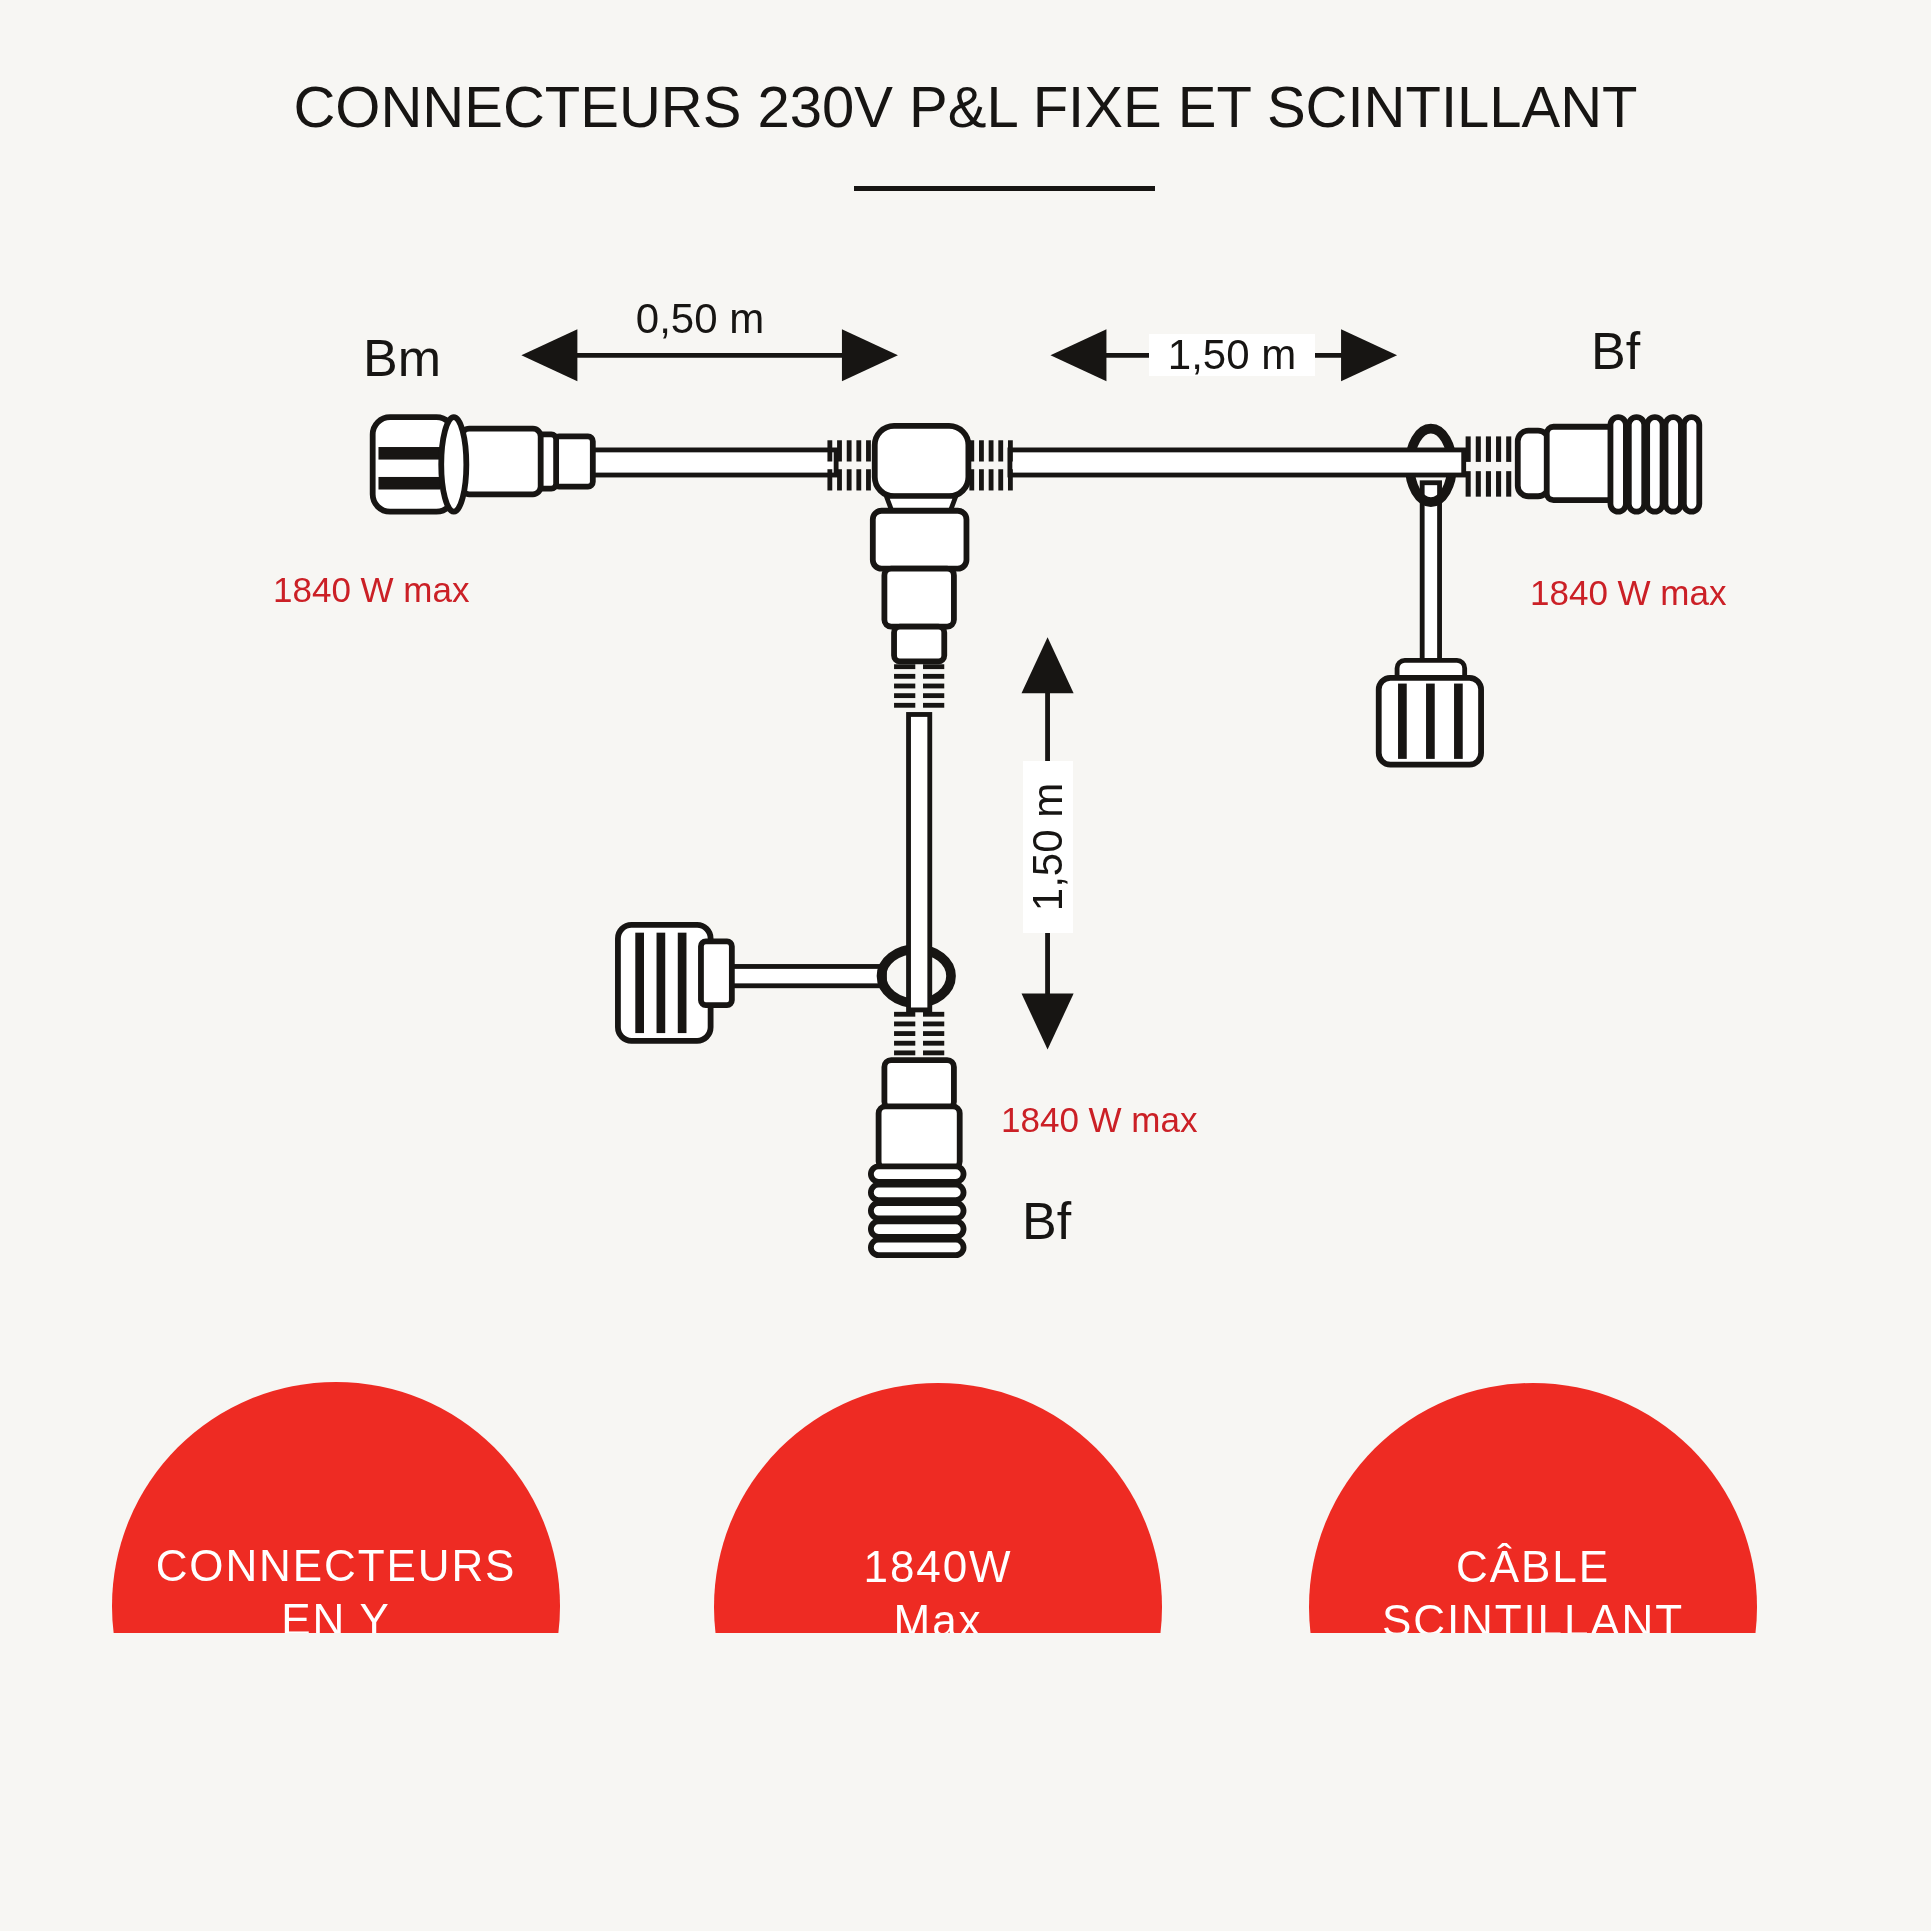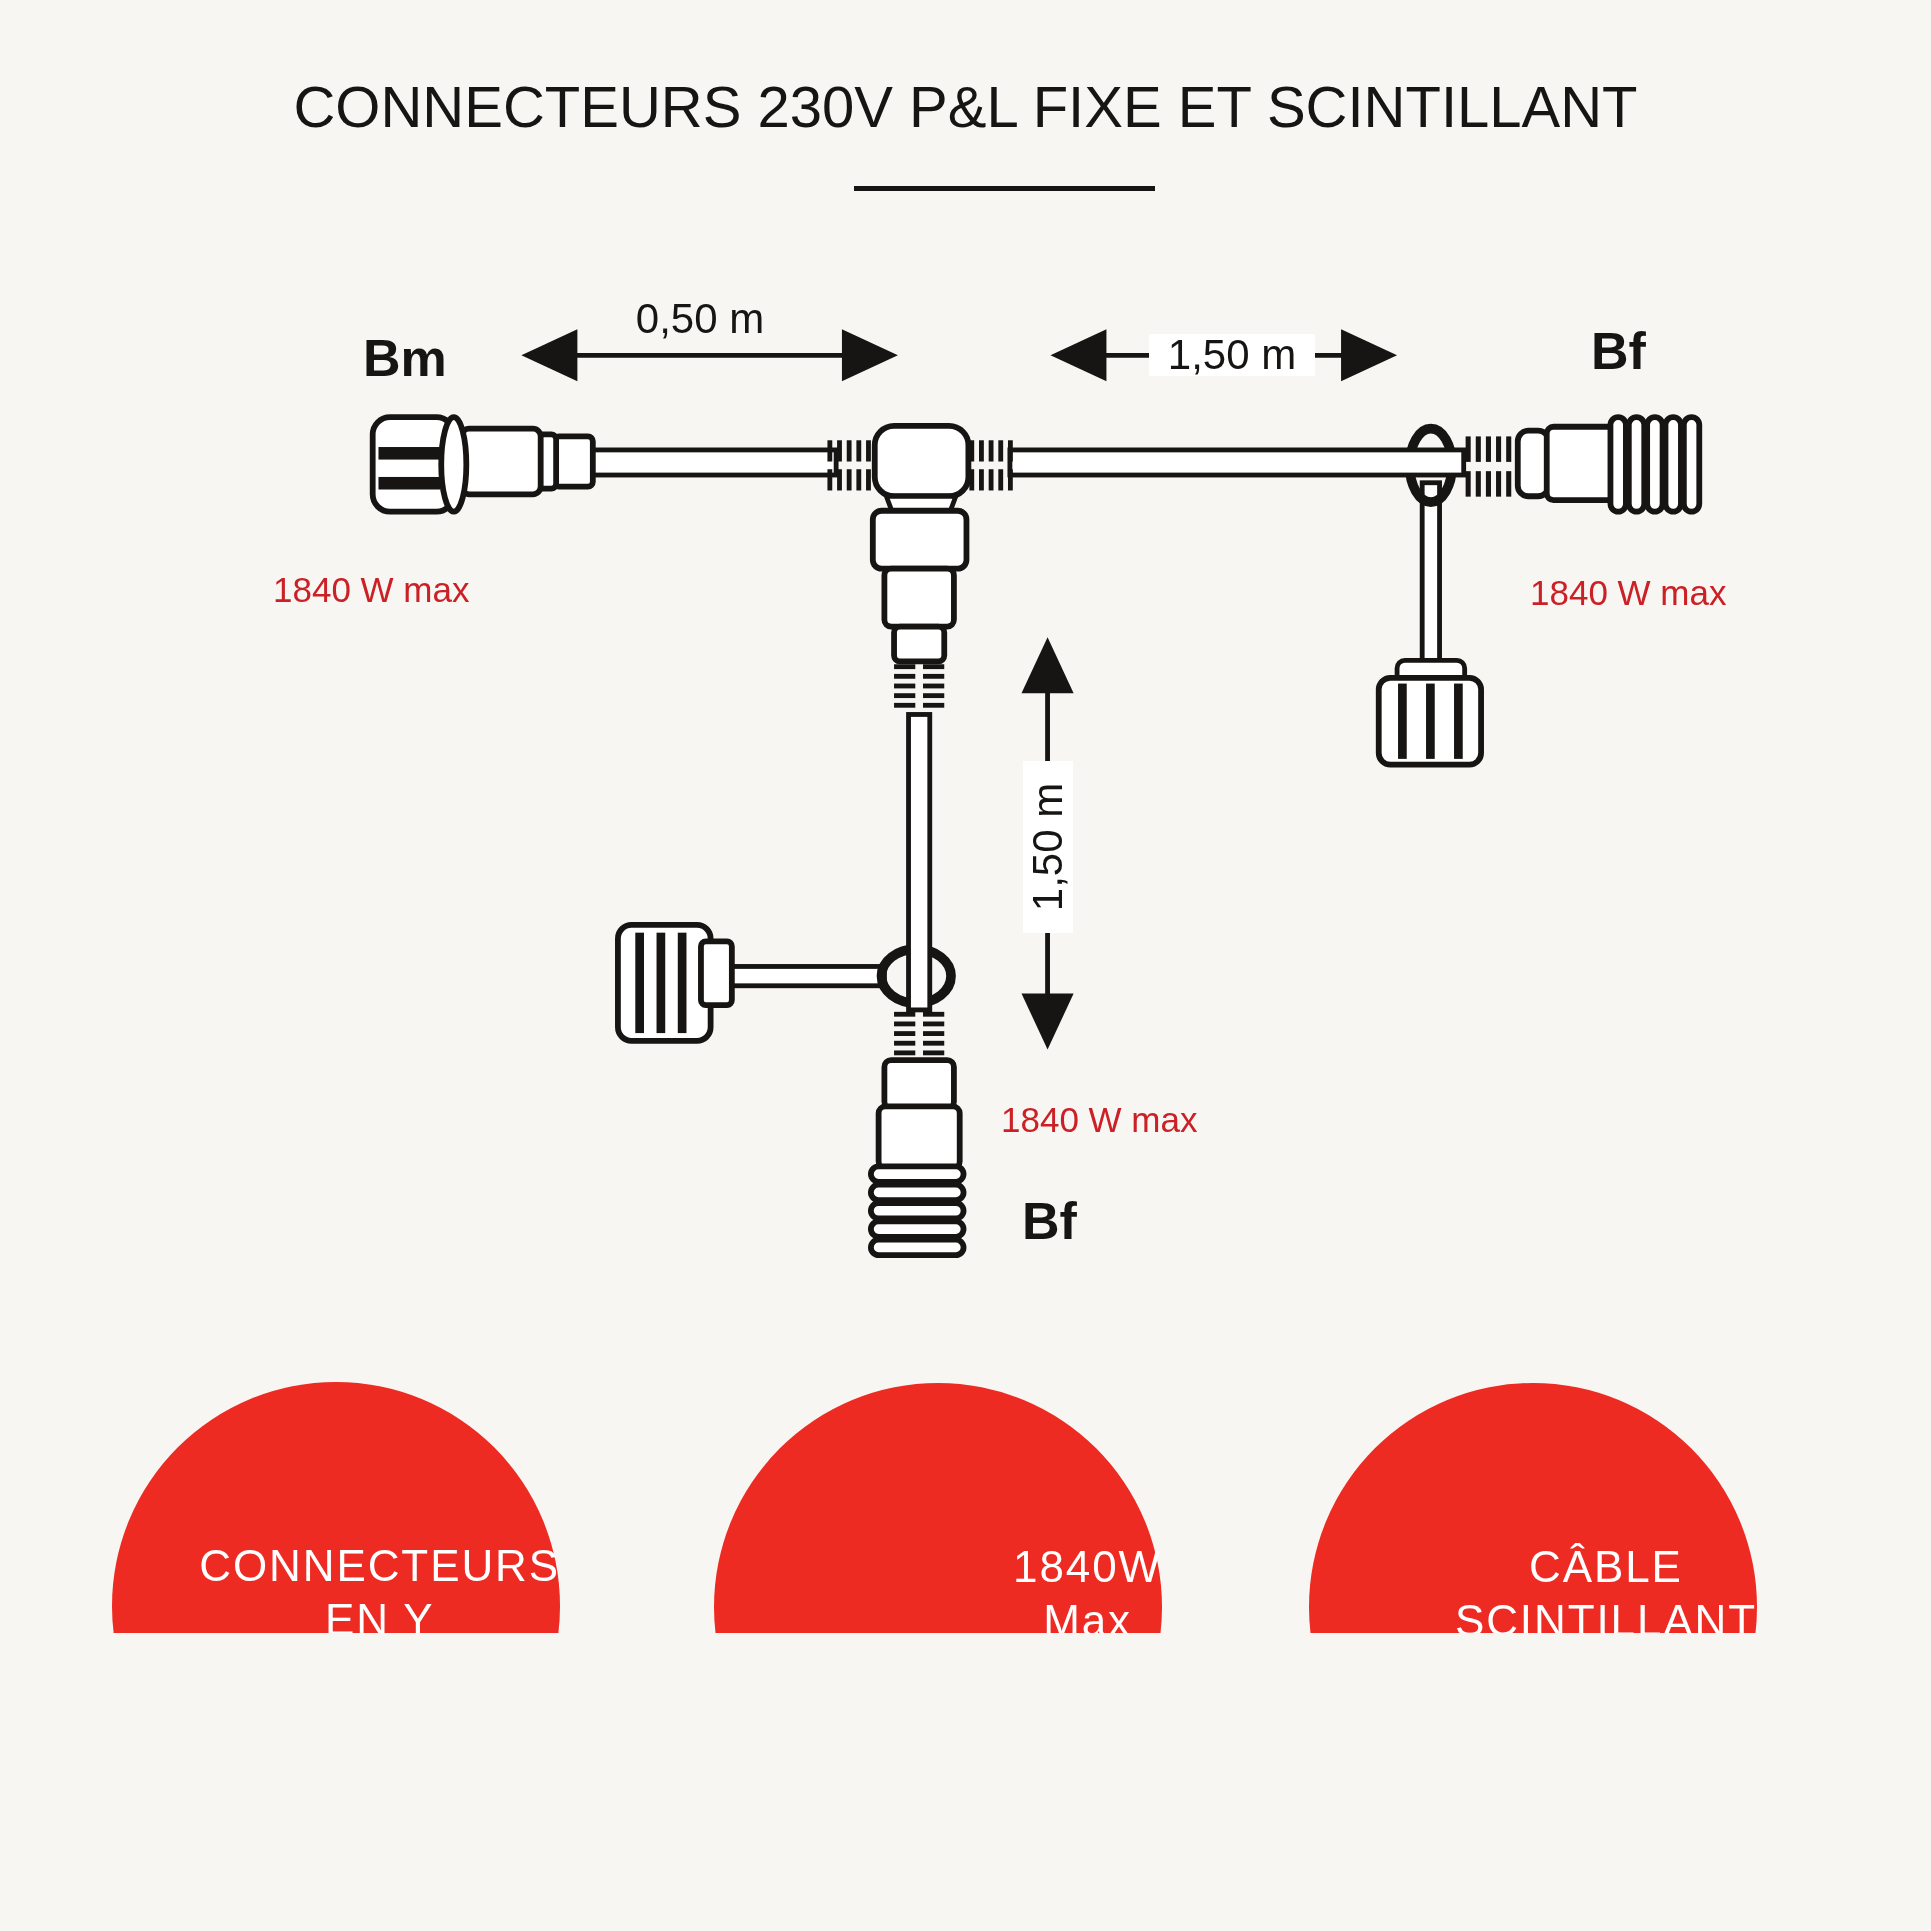--- a/index.html
+++ b/index.html
@@ -8,34 +8,34 @@
     --badge-red:#ee2b23;
     --text-red:#cb2026;
   }
   html,body{margin:0;padding:0;}
   body{background:var(--bg);font-family:"Liberation Sans", sans-serif;}
   .stage{position:relative;width:1931px;height:1633px;background:var(--bg);overflow:hidden;}
   .abs{position:absolute;}
   .title{left:0;right:0;top:73px;text-align:center;font-size:58px;color:var(--ink);white-space:nowrap;}
   .title-underline{left:854px;top:186px;width:301px;height:4.8px;background:var(--ink);}
   .diagram-svg{left:0;top:0;width:1931px;height:1931px;}
-  .lbl{font-size:52px;color:var(--ink);white-space:nowrap;font-weight:bold;}
+  .lbl{font-size:52px;color:var(--ink);white-space:nowrap;}
   #lbl-bm{left:363px;top:328px;}
   #lbl-bf-right{left:1591px;top:321px;}
   #lbl-bf-bottom{left:1022px;top:1191px;}
   .dim{font-size:42px;color:var(--ink);white-space:nowrap;}
   #dim-050{left:616px;top:295px;width:168px;text-align:center;}
   #dim-150h{left:1149px;top:334px;width:166px;height:42px;line-height:42px;text-align:center;background:#ffffff;}
   #dim-150v{left:962px;top:822px;width:172px;height:50px;line-height:50px;text-align:center;background:#ffffff;transform:rotate(-90deg);}
   .power{font-size:35px;color:var(--text-red);white-space:nowrap;}
   #power-left{left:273px;top:570px;}
   #power-right{left:1530px;top:573px;}
   #power-bottom{left:1001px;top:1100px;}
   .badge{width:448px;height:448px;border-radius:50%;background:var(--badge-red);color:#ffffff;
-         display:flex;align-items:center;justify-content:flex-end;text-align:center;}
+         display:flex;align-items:center;justify-content:center;text-align:center;}
   #badge-1{left:112px;top:1382px;}
   #badge-2{left:714px;top:1383px;}
   #badge-3{left:1309px;top:1383px;}
   .badge-inner{transform:translateY(-13.5px);font-size:44px;letter-spacing:1.9px;line-height:1.22;font-weight:300;}
   
   .oc{fill:#ffffff;stroke:var(--ink);stroke-width:6;stroke-linejoin:round;}
   .oc5{fill:#ffffff;stroke:var(--ink);stroke-width:5;stroke-linejoin:round;}
   .cable{fill:#ffffff;stroke:var(--ink);stroke-width:5;}
   .ring{fill:none;stroke:var(--ink);stroke-width:10;}
   .inkfill{fill:var(--ink);}

